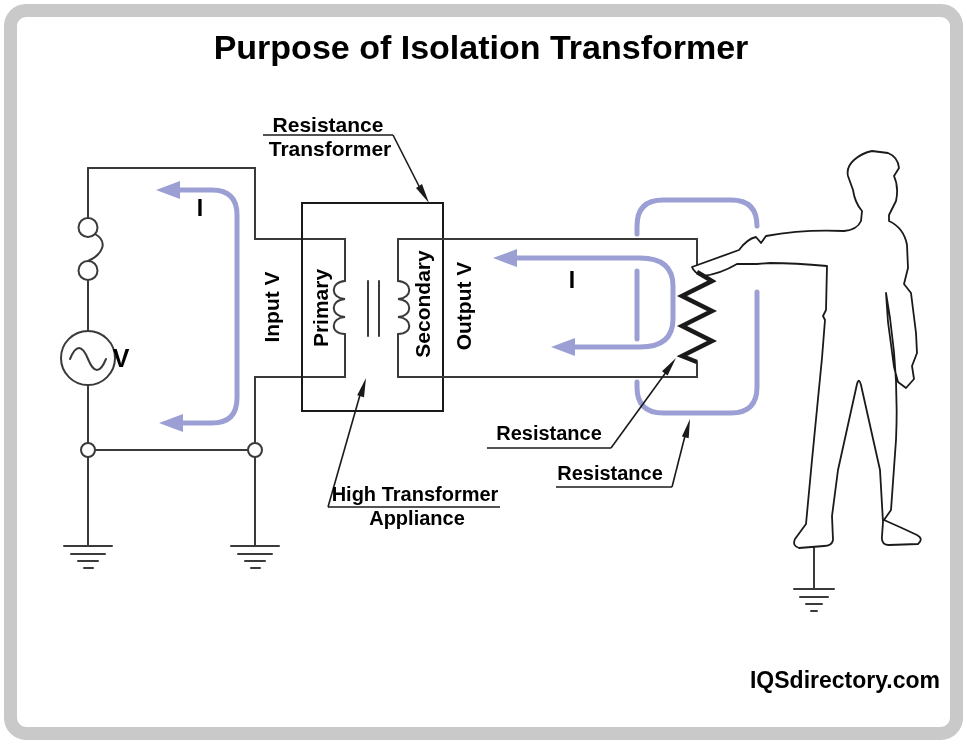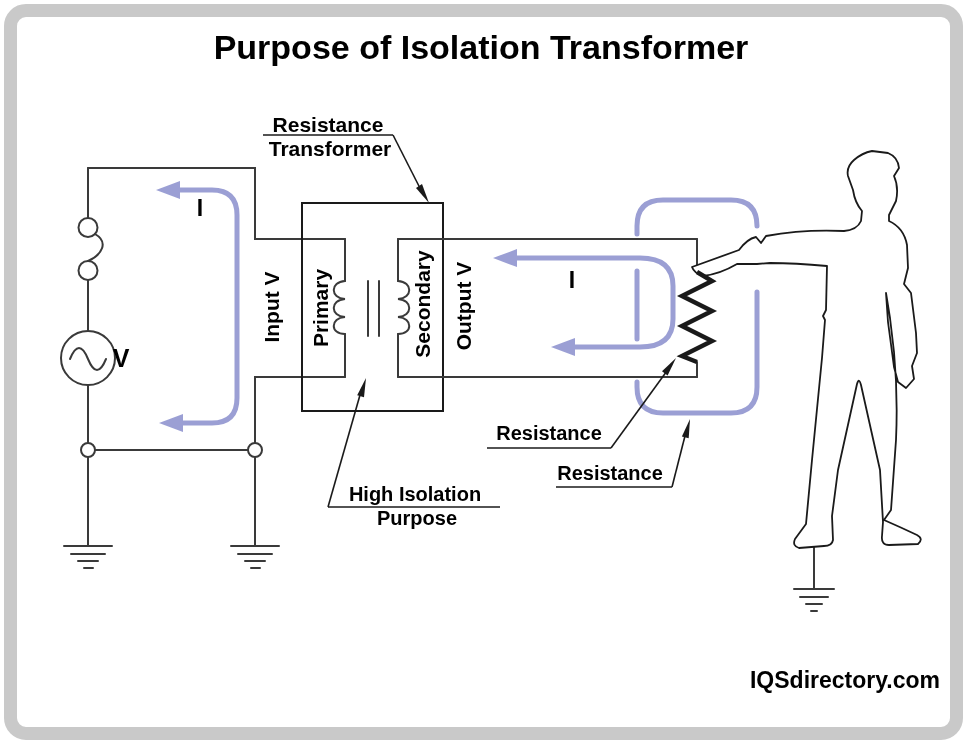--- a/index.html
+++ b/index.html
@@ -142,15 +142,15 @@
 <div class="lbl t21" style="left:330px;top:148px;">Transformer</div>
 <div class="lbl t21 rot" style="left:271px;top:307px;">Input V</div>
 <div class="lbl t21 rot" style="left:320px;top:308px;">Primary</div>
 <div class="lbl t21 rot" style="left:422px;top:304px;">Secondary</div>
 <div class="lbl t21 rot" style="left:463px;top:306px;">Output V</div>
 <div class="lbl t25" style="left:121px;top:358px;">V</div>
 <div class="lbl t23" style="left:200px;top:208px;">I</div>
 <div class="lbl t23" style="left:572px;top:280px;">I</div>
 <div class="lbl t20" style="left:549px;top:433px;">Resistance</div>
 <div class="lbl t20" style="left:610px;top:473px;">Resistance</div>
-<div class="lbl t20" style="left:415px;top:494px;">High Isolation</div>
-<div class="lbl t20" style="left:417px;top:518px;">Purpose</div>
+<div class="lbl t20" style="left:415px;top:494px;">High Transformer</div>
+<div class="lbl t20" style="left:417px;top:518px;">Appliance</div>
 <div class="lbl t23" style="left:845px;top:680px;">IQSdirectory.com</div>
 
 </body></html>

